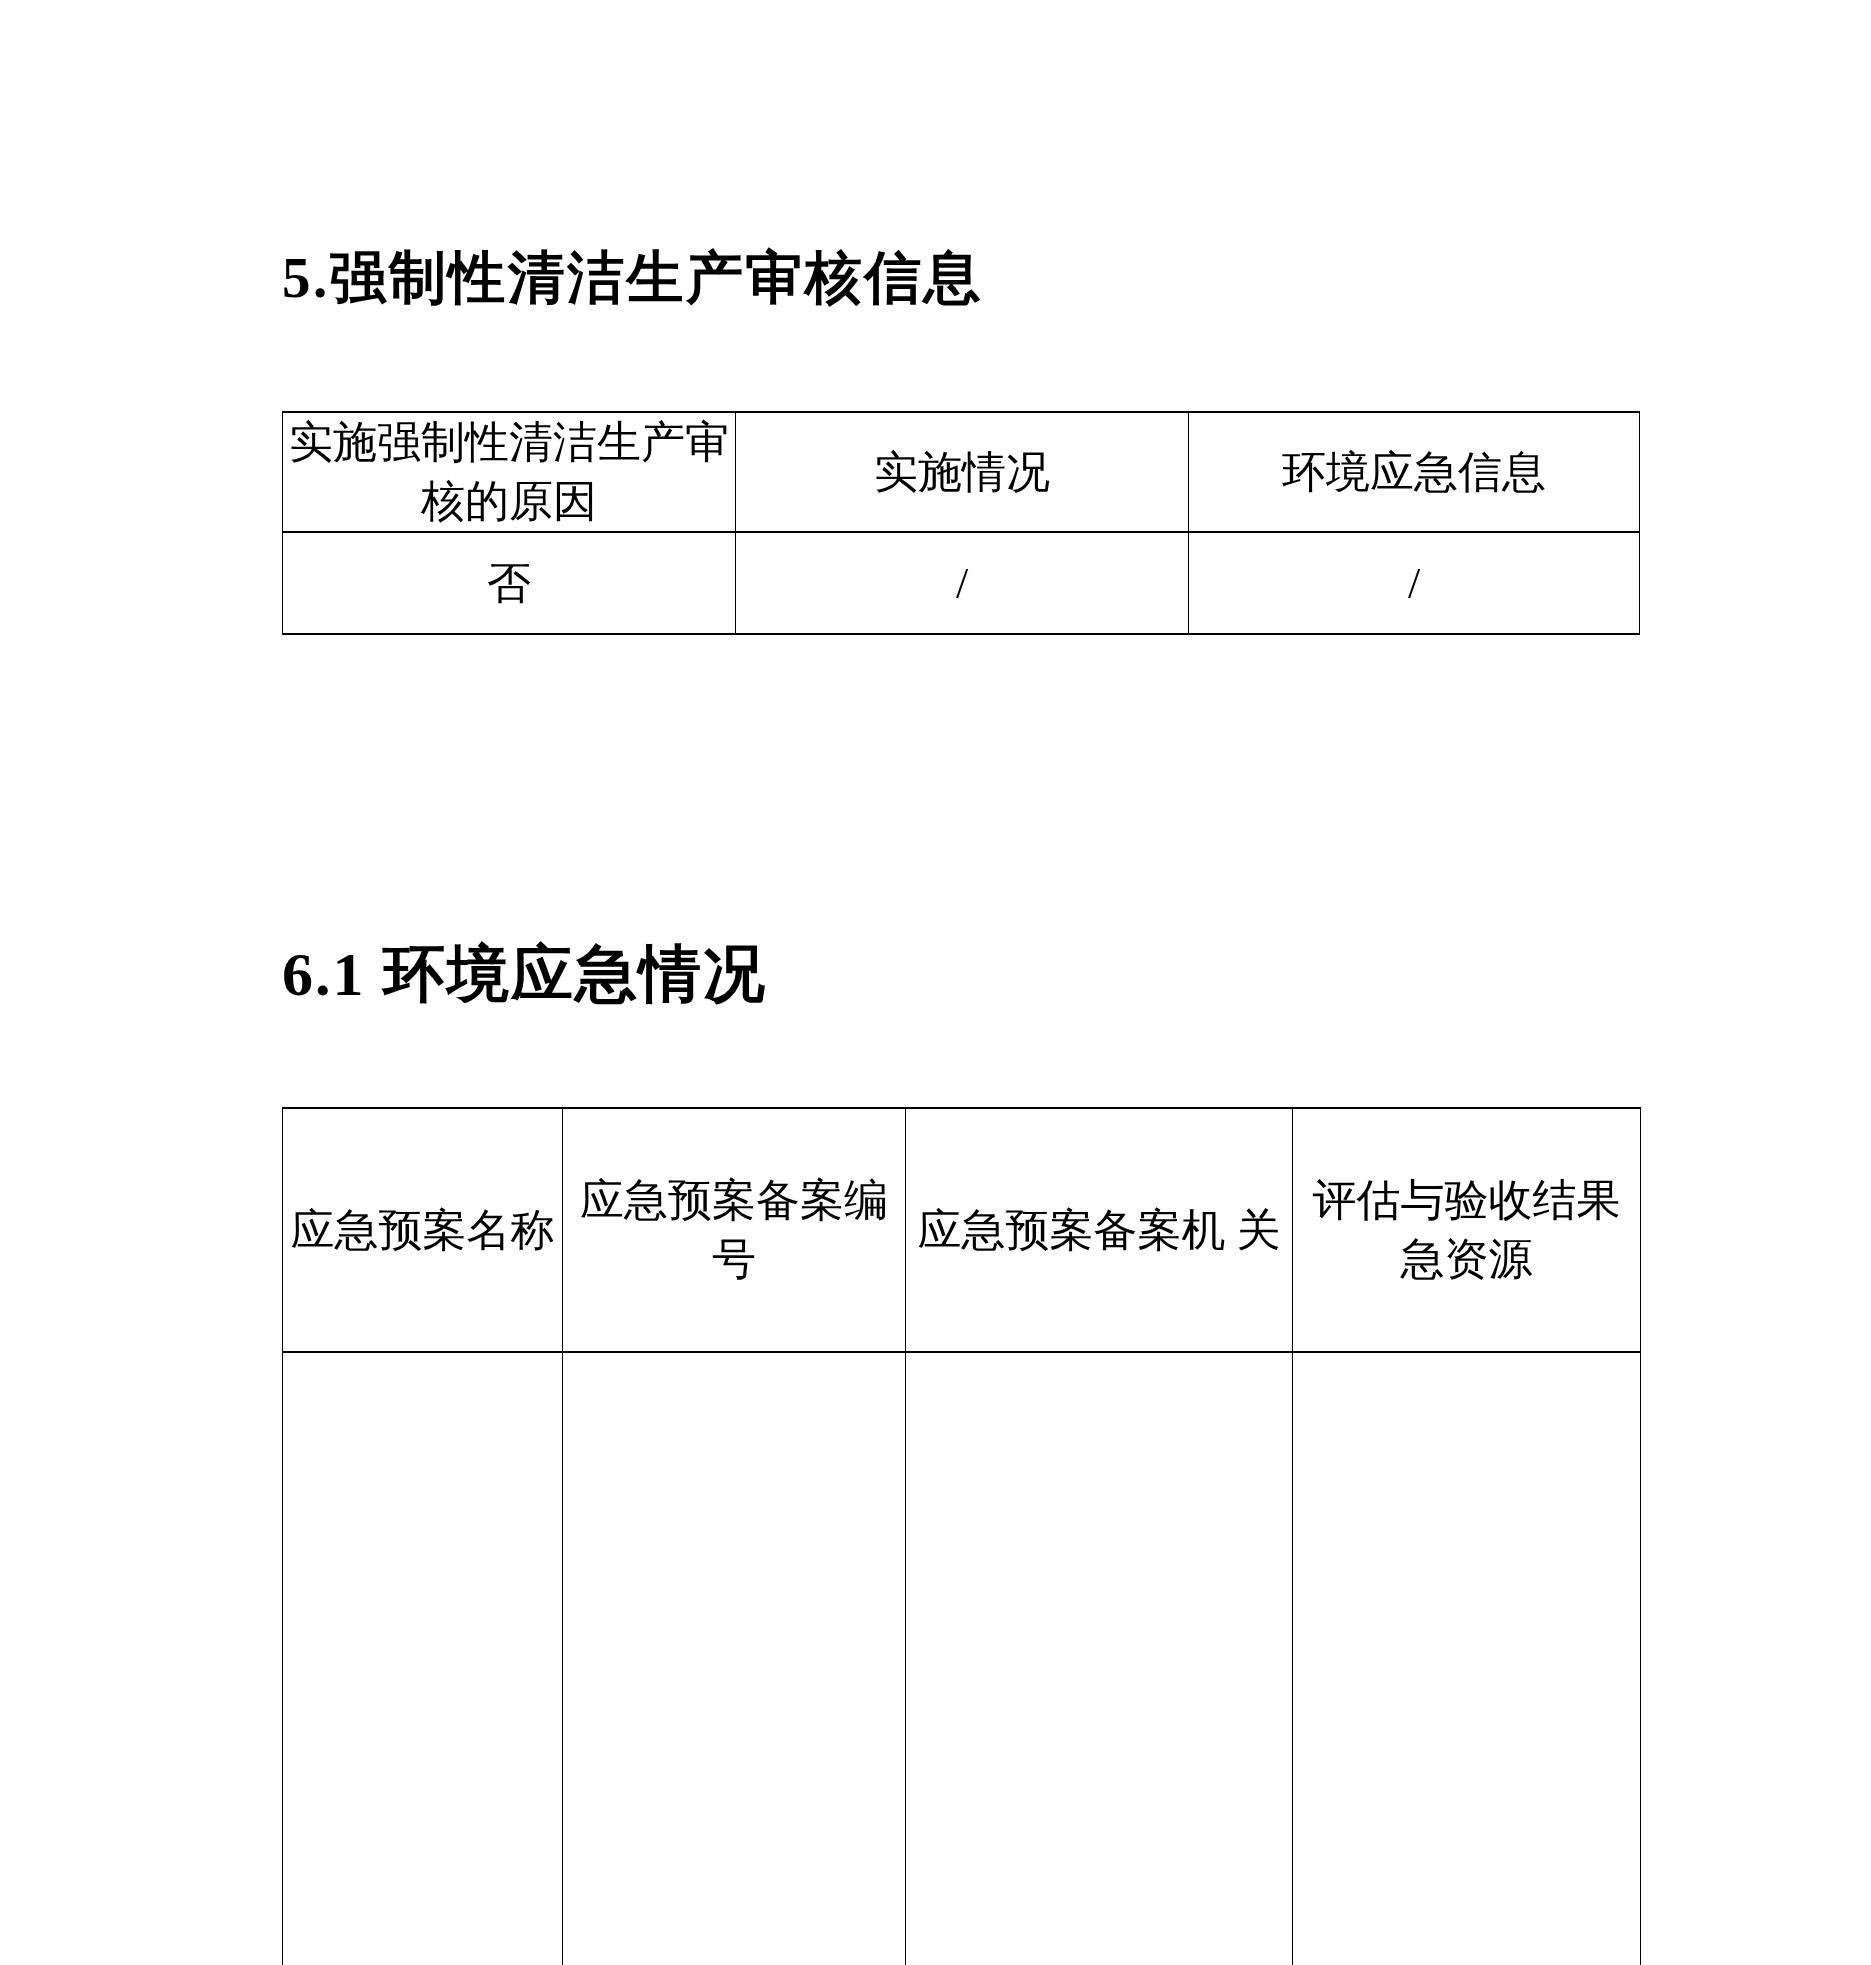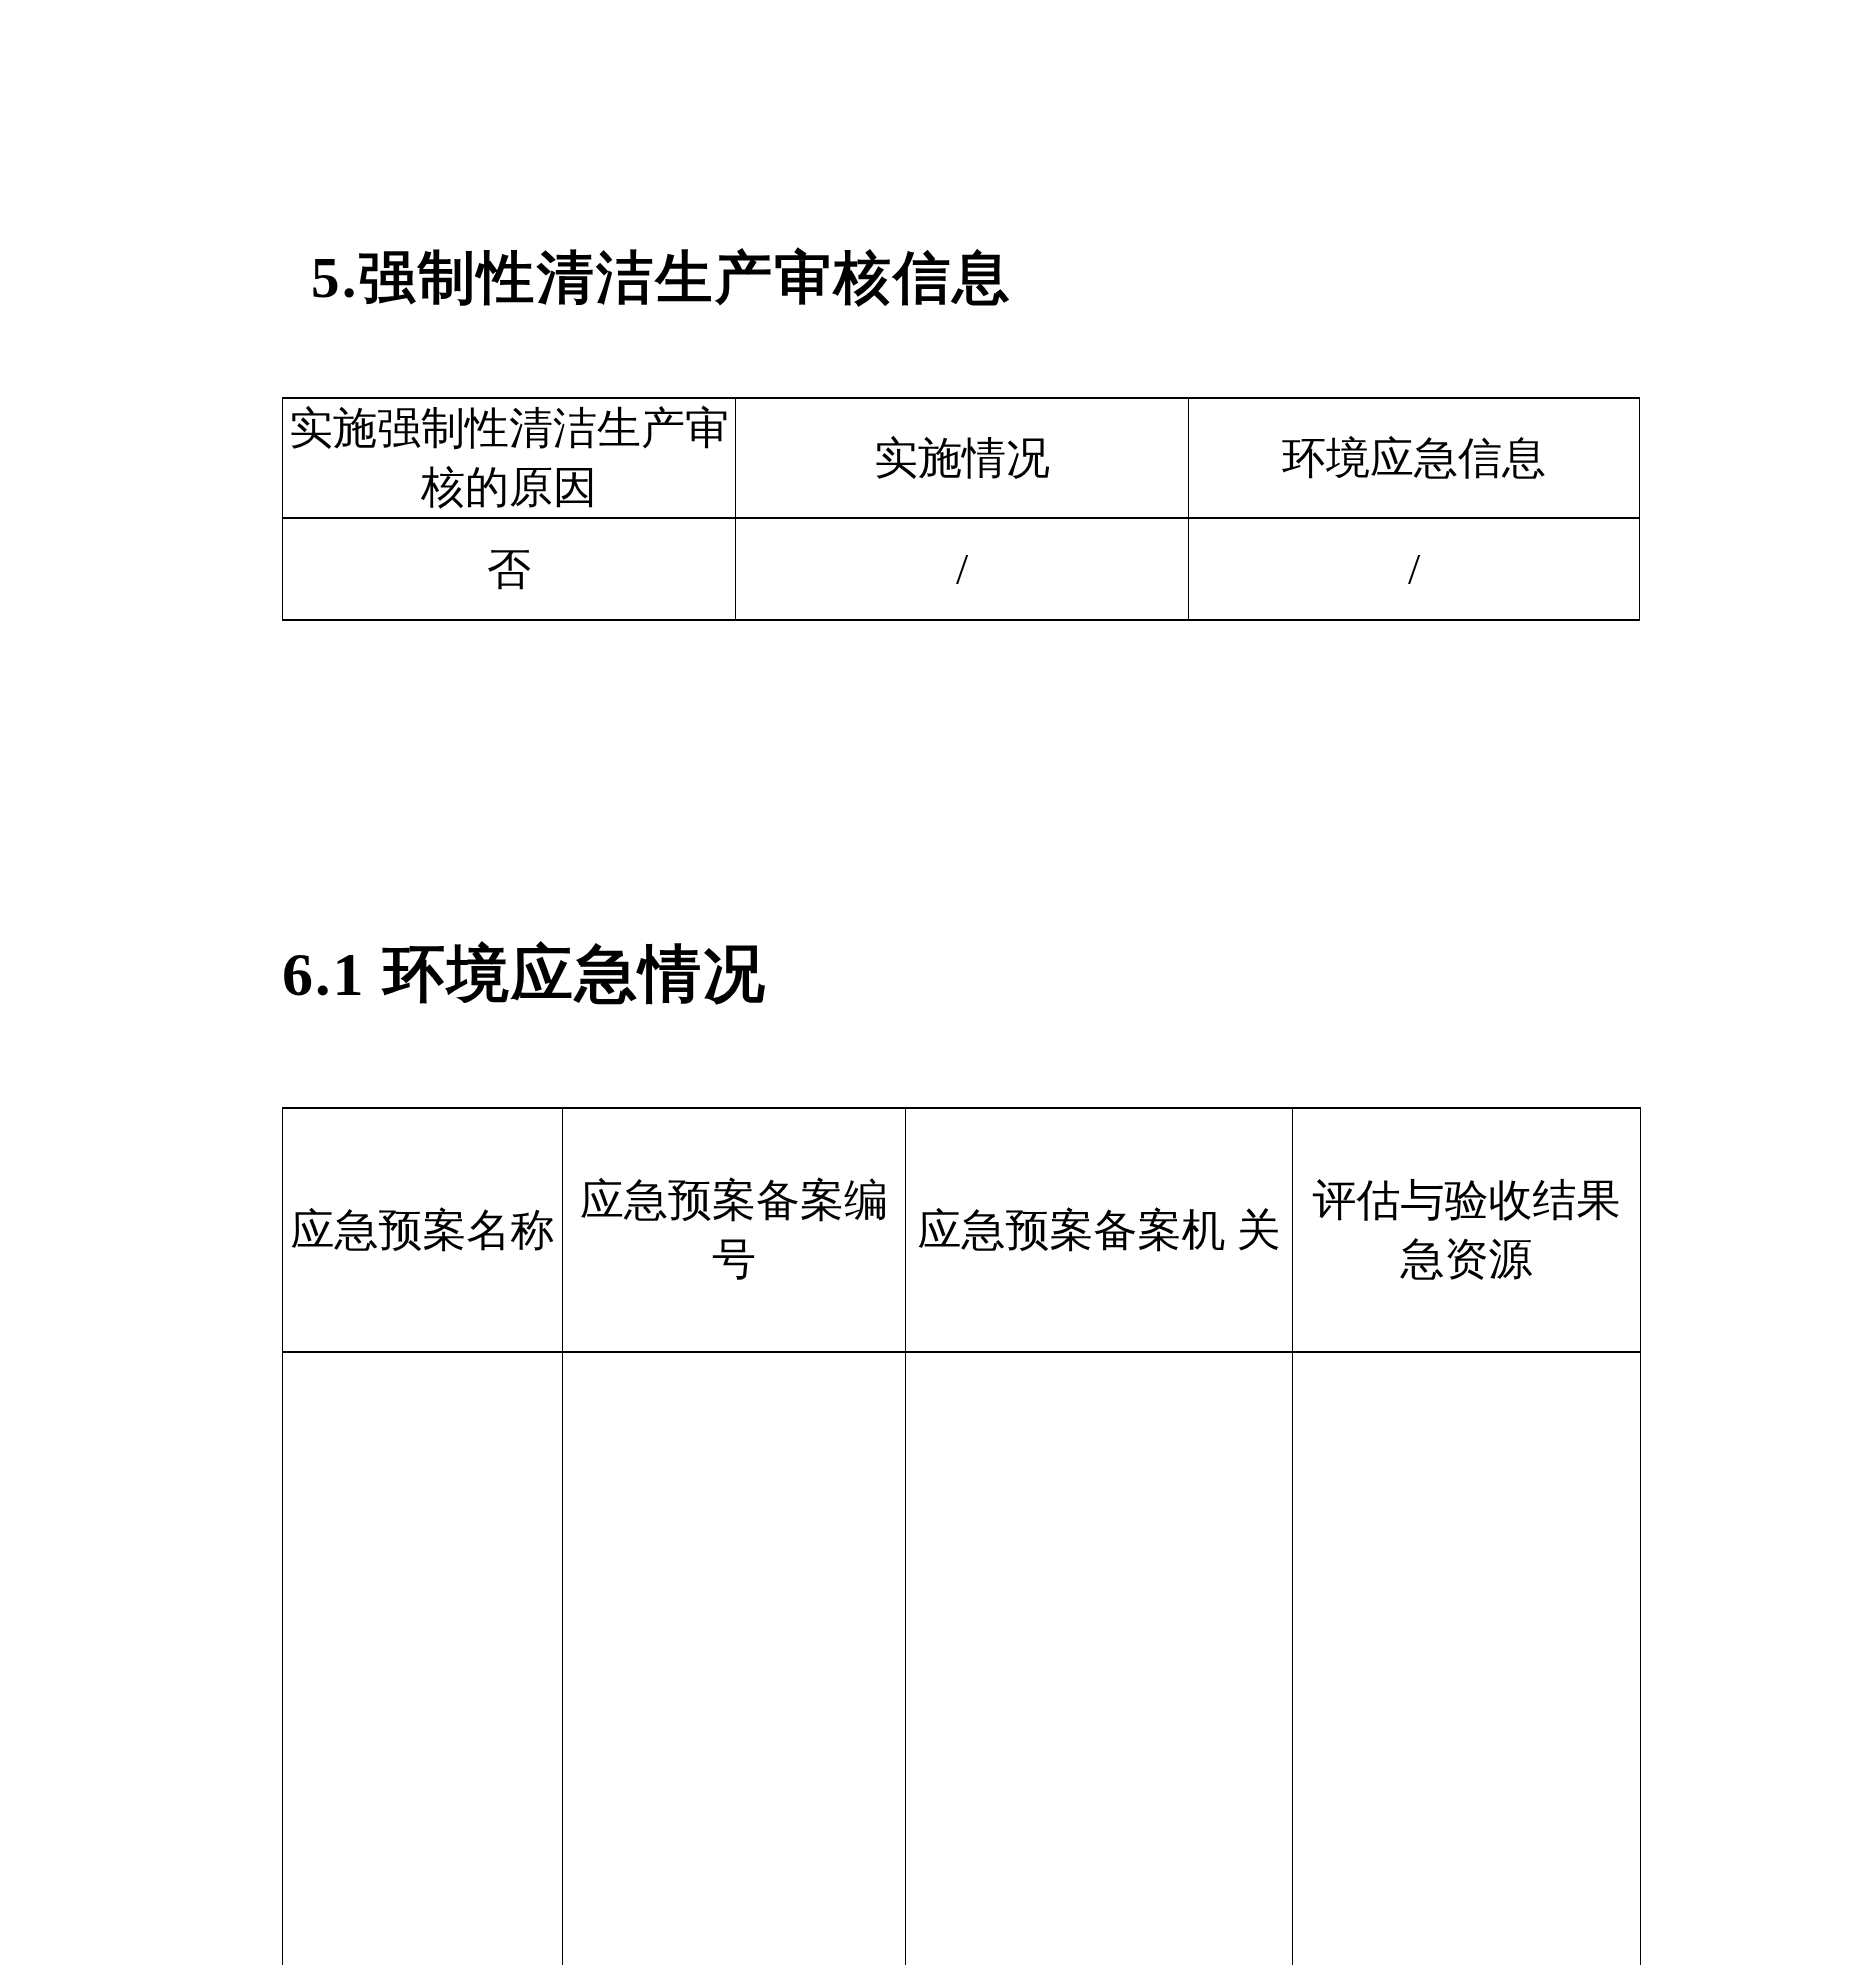--- a/index.html
+++ b/index.html
@@ -17,21 +17,20 @@
     overflow: hidden;
   }
   .heading-lg {
     position: absolute;
     left: 282px;
     font-size: 57px;
     font-weight: bold;
     line-height: 1.05;
     letter-spacing: 2.4px;
     white-space: pre;
-    margin-left: 29px;
   }
   .heading-md {
     position: absolute;
     left: 282px;
     font-size: 62px;
     font-weight: bold;
     line-height: 1.05;
     letter-spacing: 2px;
     white-space: pre;
   }
@@ -51,21 +50,21 @@
     text-align: center;
     vertical-align: middle;
     font-size: 44px;
     line-height: 59px;
     white-space: pre;
     overflow: visible;
   }
   table.doc-table tr.header-row td {
     border-bottom: 2.4px solid #000;
   }
-  #table1 { top: 397px; height: 222px; border-radius: 20px; }
+  #table1 { top: 411px; height: 222px; border-radius: 20px; }
   #table1 tr.header-row { height: 120px; }
   #table1 tr.data-row   { height: 102px; }
   #table2 { top: 1107px; height: 1170px; }
   #table2 tr.header-row { height: 244px; }
   #table2 tr.data-row   { height: 978px; }
 </style>
 </head>
 <body>
 
 <div class="page">

